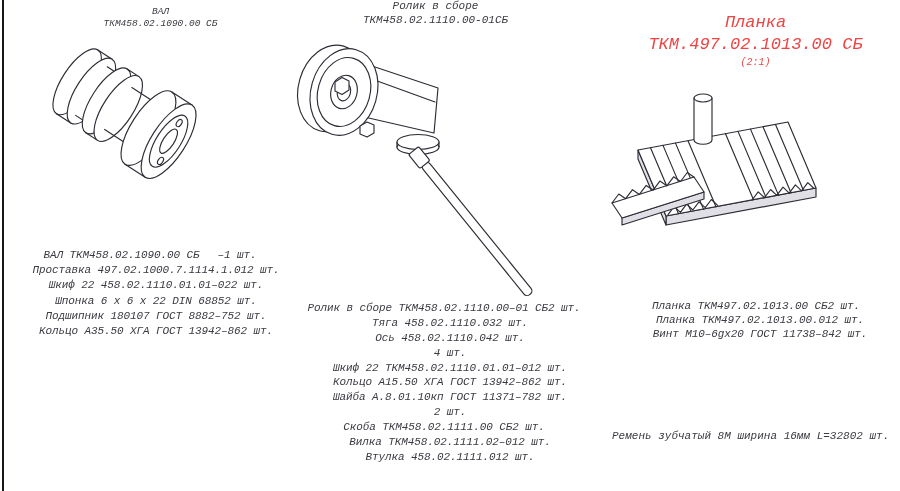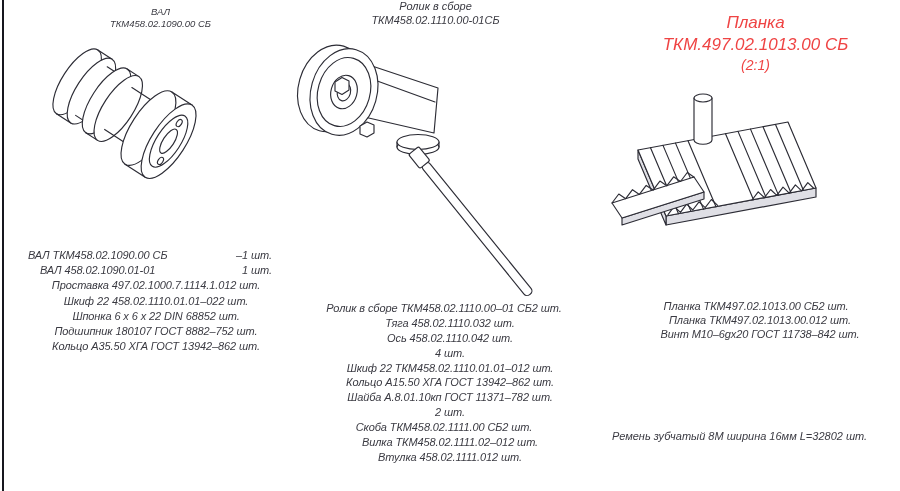--- a/index.html
+++ b/index.html
@@ -1,36 +1,36 @@
 <!DOCTYPE html>
 <html><head>
 <meta charset="utf-8">
 <style>
   *{box-sizing:border-box;margin:0;padding:0}
   html,body{background:#ffffff}
   body{width:900px;height:491px;overflow:hidden}
   .sheet{position:relative;width:900px;height:491px;background:#ffffff;
-         font-family:Liberation Sans, sans-serif;font-style:italic;color:#3a3a42}
+         font-family:Liberation Mono, monospace;font-style:italic;color:#3a3a42}
   .frame-line{position:absolute;left:2px;top:0;width:1.5px;height:100%;background:#17171e}
 
   .heading{position:absolute;text-align:center}
   .heading-shaft{left:78px;top:6px;width:165px;font-size:9.5px;line-height:1.3}
   .heading-roller{left:348px;top:0;width:175px;font-size:11px;line-height:1.25}
   .heading-plate{left:628px;top:12px;width:255px;font-size:17px;line-height:1.3;color:#ef4444}
-  .heading-plate .scale{font-size:14px}
+  .heading-plate .scale{font-size:10px}
 
   .fig{position:absolute}
   .fig-shaft{left:28px;top:38px}
   .fig-roller{left:288px;top:30px}
   .fig-plate{left:598px;top:82px}
 
   .plist{position:absolute;font-size:11px;letter-spacing:-0.1px}
   .plist .row{display:flex;justify-content:center;align-items:baseline;white-space:nowrap}
   .plist .row.indent{padding-left:12px}
-  .plist .row.tight{justify-content:space-between;gap:18px}
+  .plist .row.tight{justify-content:center;gap:18px}
   .plist-shaft{left:28px;top:249px;width:244px}
   .plist-shaft .row{height:15.2px}
   .plist-roller{left:308px;top:302px;width:272px}
   .plist-roller .row{height:14.9px}
   .plist-plate{left:624px;top:300px;width:264px}
   .plist-plate .row{height:14px}
   .plist-plate .row.indent{padding-left:8px}
 
   .belt{position:absolute;left:612px;top:430px;width:276px;display:flex;
         justify-content:flex-start;font-size:11px;white-space:nowrap}
@@ -149,24 +149,20 @@
     </g>
   </svg>
 
   <div class="plist plist-shaft">
 
       <div class="row tight">
         <span>ВАЛ  ТКМ458.02.1090.00 СБ</span>
         <span>–1 шт.</span>
       </div>
 
-      <div class="row indent tight">
-        <span>ВАЛ  458.02.1090.01-01</span>
-        <span>1 шт.</span>
-      </div>
 
       <div class="row indent">
         <span>Проставка  497.02.1000.7.1114.1.01</span>
         <span>2 шт.</span>
       </div>
 
       <div class="row indent">
         <span>Шкиф 22  458.02.1110.01.01–02</span>
         <span>2 шт.</span>
       </div>

